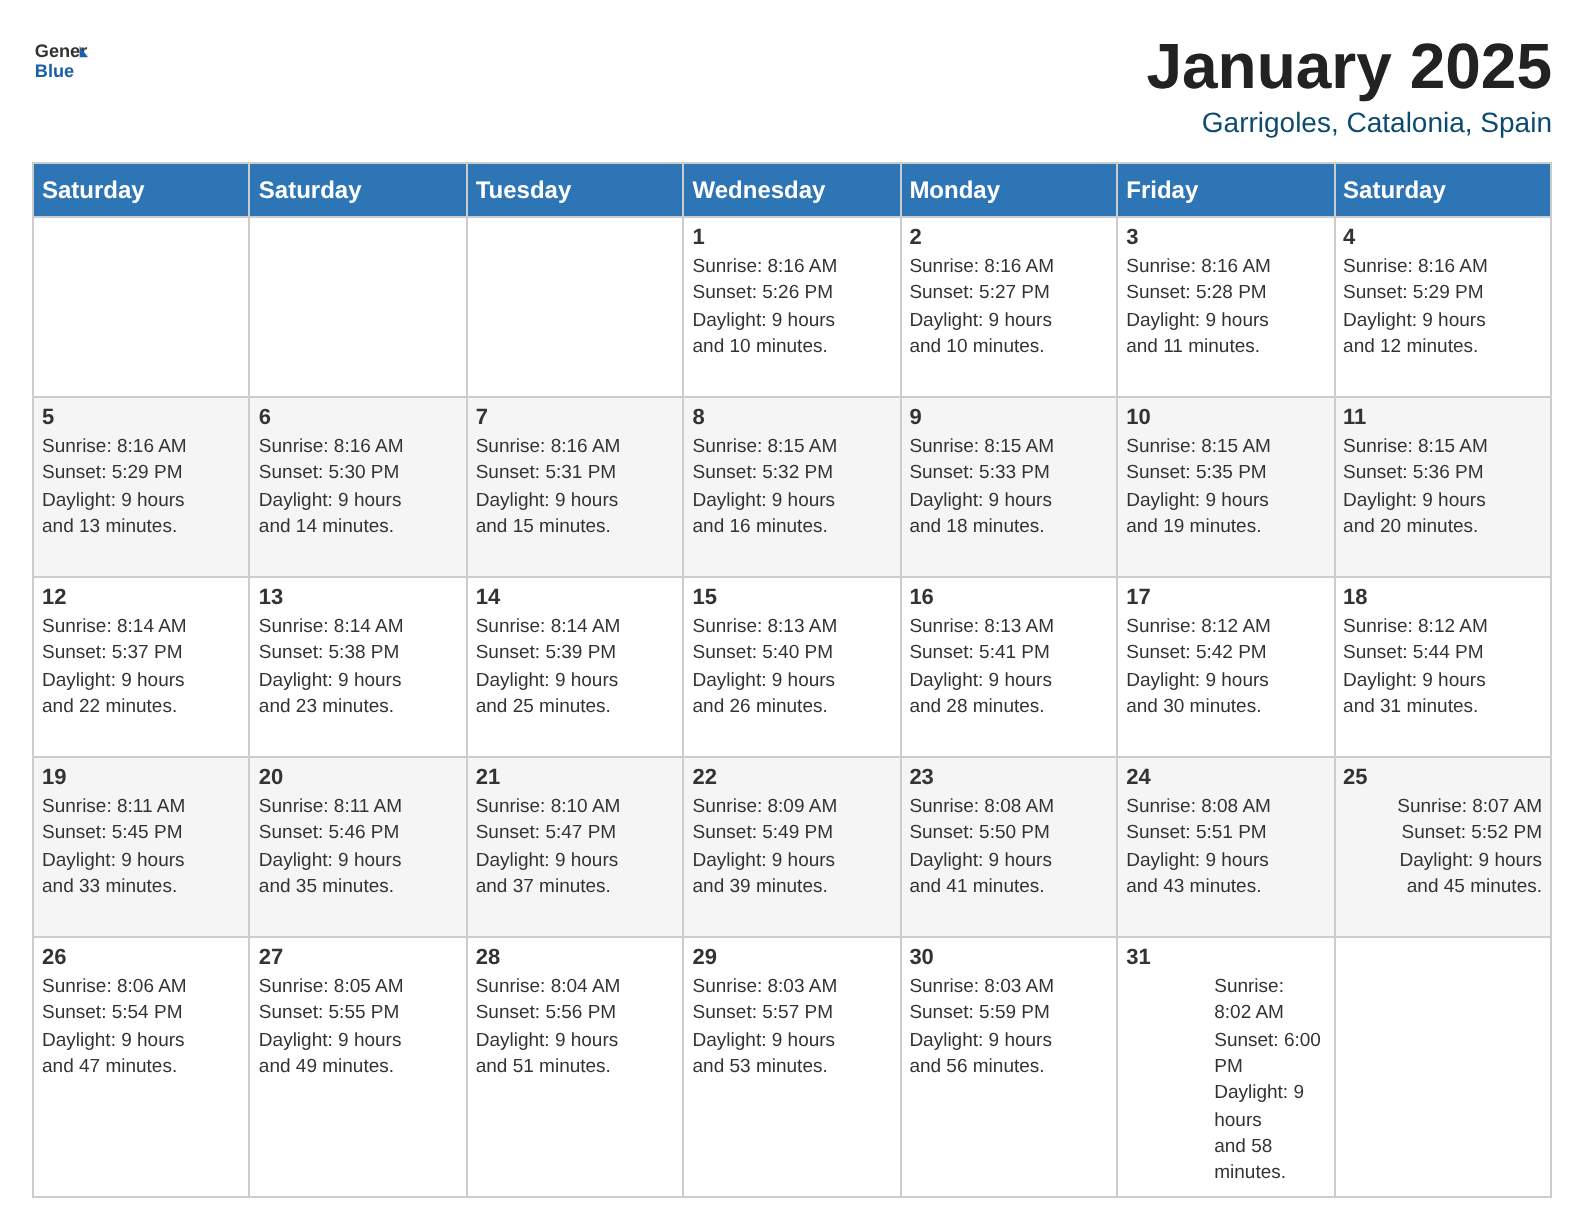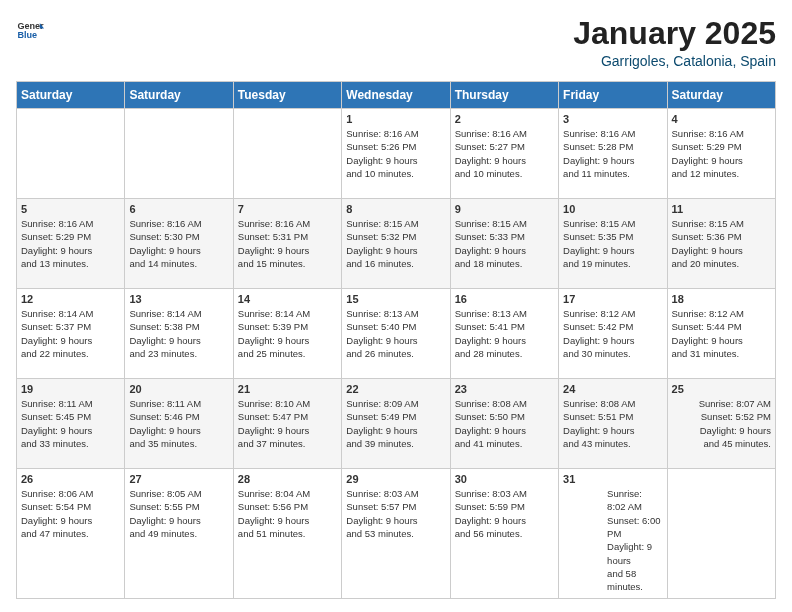--- a/index.html
+++ b/index.html
@@ -98,21 +98,21 @@
   </div>
 </div>
 
 <table>
   <thead>
     <tr id="weekday-header">
         <th>Saturday</th>
         <th>Saturday</th>
         <th>Tuesday</th>
         <th>Wednesday</th>
-        <th>Thursday</th>
+        <th>Monday</th>
         <th>Friday</th>
         <th>Saturday</th>
       </tr>
   </thead>
   <tbody id="calendar-body">
       <tr>
         <td class="empty-cell"></td>
         <td class="empty-cell"></td>
         <td class="empty-cell"></td>
         <td>

